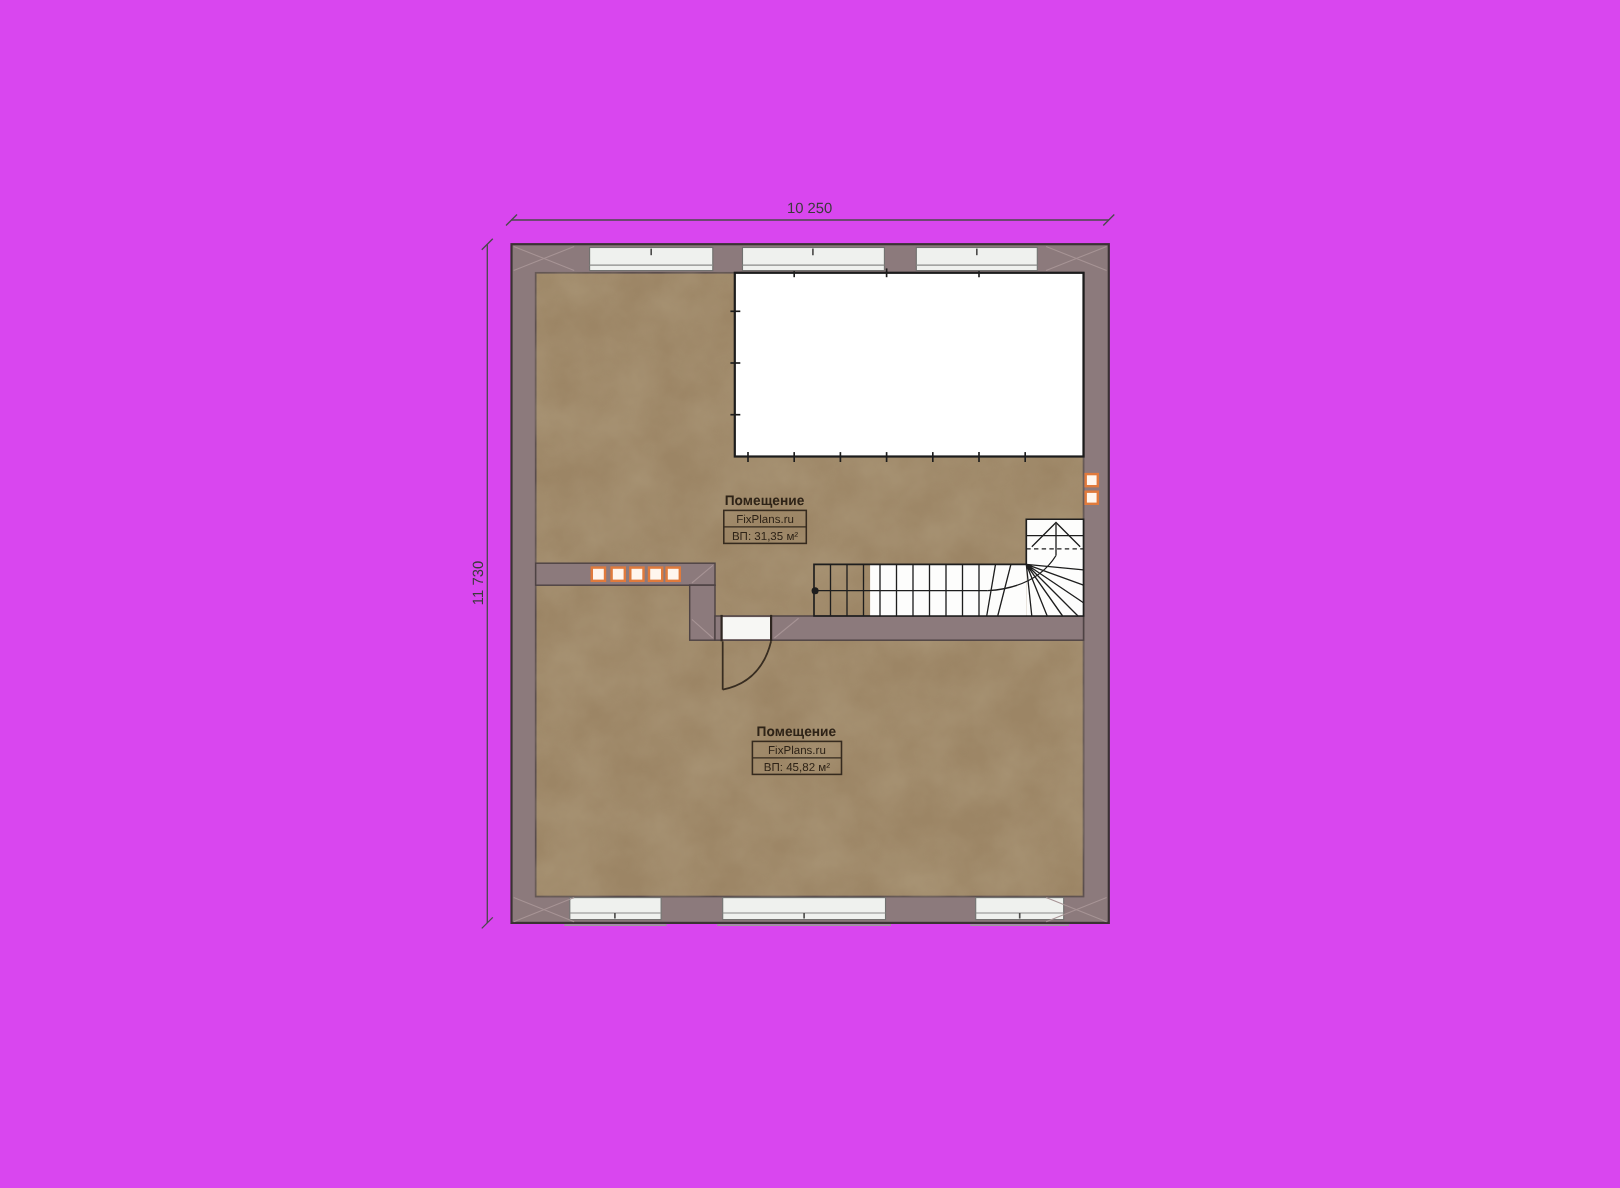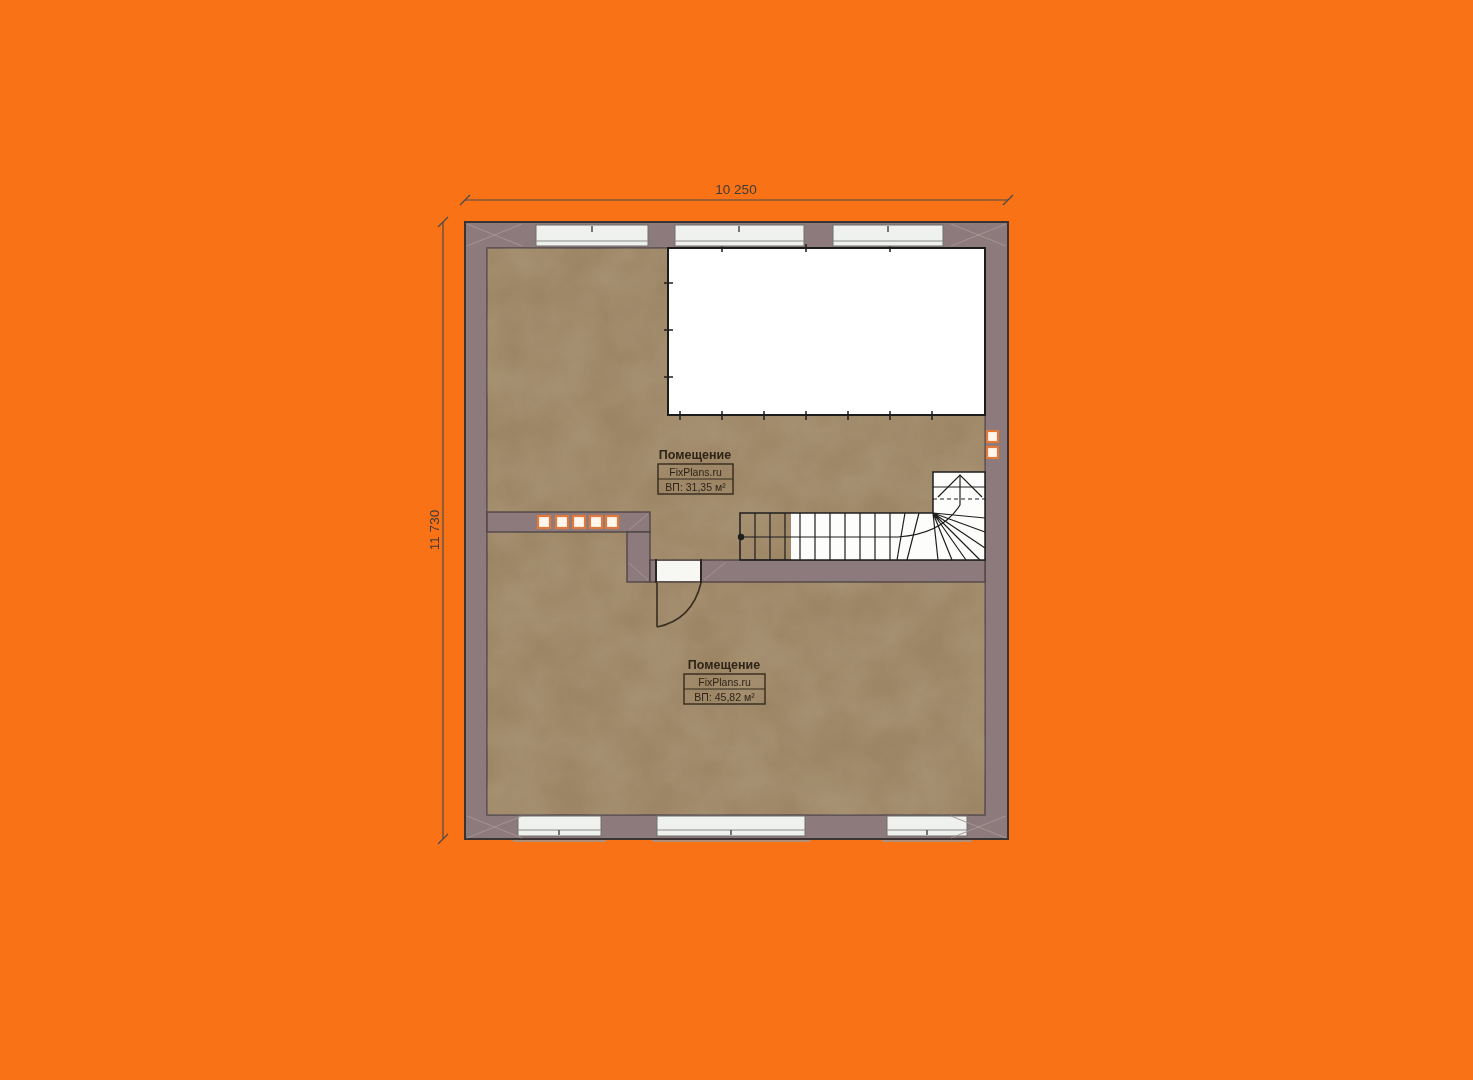--- a/index.html
+++ b/index.html
@@ -1,16 +1,16 @@
 <!DOCTYPE html>
 <html><head>
 <meta charset="utf-8">
 <style>
   html,body{margin:0;padding:0;background:#ffffff;}
-  .canvas{position:relative;width:1473px;height:1080px;background:#f97316;overflow:hidden;
+  .canvas{position:relative;width:1473px;height:1080px;background:#d946ef;overflow:hidden;
           font-family:"Liberation Sans", sans-serif;}
   svg{position:absolute;left:0;top:0;}
   text{font-family:"Liberation Sans", sans-serif;}
   .dim-line{stroke:#4a4a4a;stroke-width:1.2;}
   .dim-text{font-size:13.5px;fill:#3b3b3b;text-anchor:middle;}
   .outer-outline{stroke:#3a3233;stroke-width:2;}
   .inner-outline{stroke:#564a4b;stroke-width:1.5;}
   .iwall{stroke:#4e4344;stroke-width:1.3;}
   .corner-mark{stroke:#a79495;stroke-width:1;}
   .win-glass{fill:#eff1ee;stroke:#70706e;stroke-width:1;}

